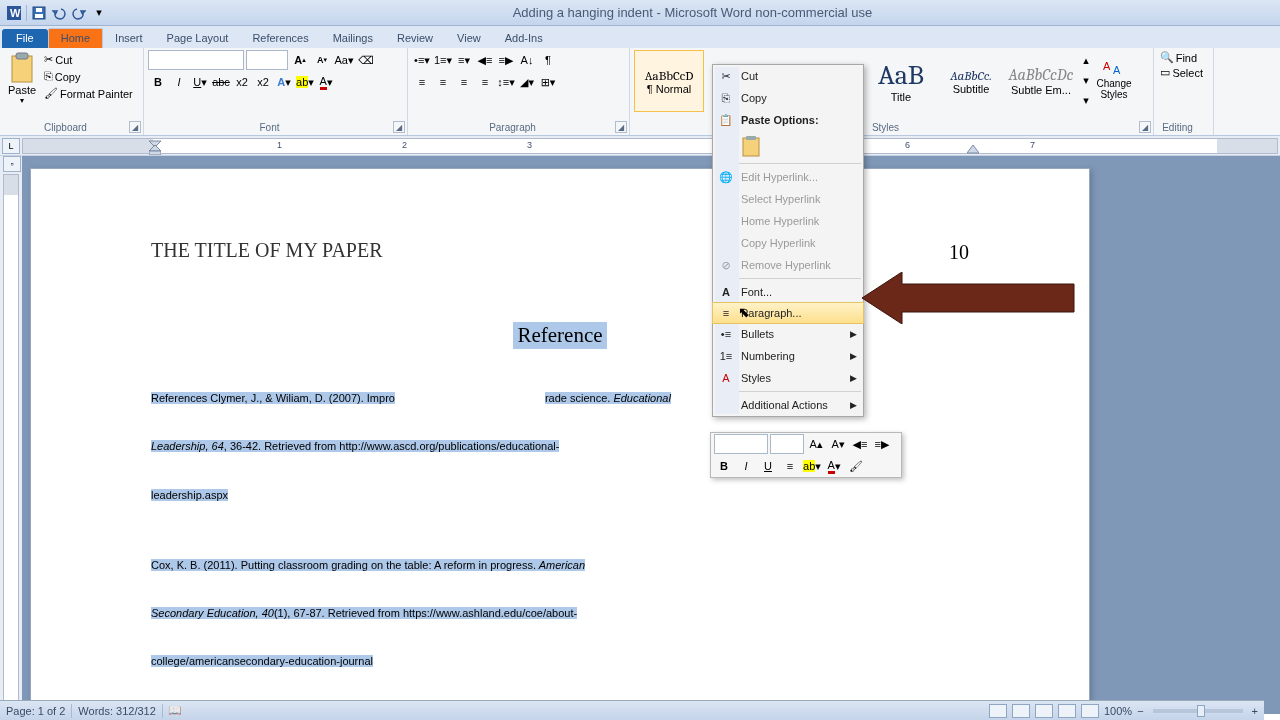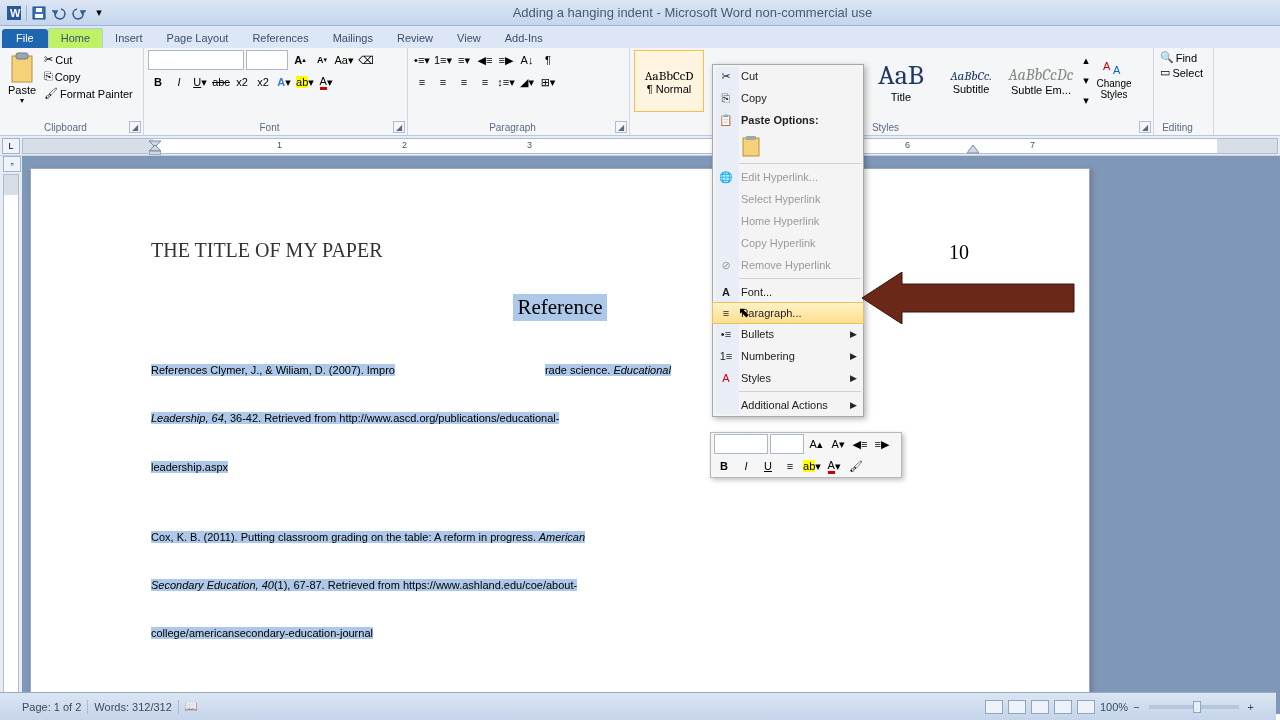--- a/index.html
+++ b/index.html
@@ -4,21 +4,21 @@
 <style>
 *{margin:0;padding:0;box-sizing:border-box;font-family:"Segoe UI",Tahoma,sans-serif;font-size:11px;user-select:none}
 body{background:#fff;width:1280px;height:720px;overflow:hidden;position:relative}
 .titlebar{height:26px;background:linear-gradient(#dce6f4,#c3d5ed);display:flex;align-items:center;padding:0 4px;border-bottom:1px solid #a0b4d0}
 .qa-btn{width:18px;height:18px;margin:0 1px;display:flex;align-items:center;justify-content:center;border:1px solid transparent;border-radius:2px}
 .qa-sep{width:1px;height:16px;background:#9eb6d8;margin:0 2px}
 .title-text{flex:1;text-align:center;color:#4a5a75;font-size:13px}
 .ribbon-tabs{height:22px;background:#dce6f4;display:flex;align-items:flex-end;padding-left:2px}
 .rtab{padding:3px 12px 4px;color:#3b4e6b;cursor:pointer}
 .rtab.file{background:#1e66b0;color:#fff;border-radius:3px 3px 0 0;padding:3px 14px 4px}
-.rtab.active{background:#bef264;border:1px solid #b8c8de;border-bottom:none;border-radius:2px 2px 0 0}
+.rtab.active{background:#f97316;border:1px solid #b8c8de;border-bottom:none;border-radius:2px 2px 0 0}
 .ribbon{height:88px;background:#f5f6f7;border-bottom:1px solid #b8c8de;display:flex}
 .rgroup{border-right:1px solid #d0d8e4;padding:2px 4px;display:flex;flex-direction:column;position:relative}
 .rgroup-label{position:absolute;bottom:2px;left:0;right:12px;text-align:center;color:#5a6b85;font-size:10px}
 .dlaunch{position:absolute;bottom:2px;right:2px;width:12px;height:12px;border:1px solid #b0bcd0;font-size:8px;display:flex;align-items:center;justify-content:center;color:#5a6b85}
 .paste-big{width:36px;height:66px;display:flex;flex-direction:column;align-items:center;padding-top:2px}
 .clip-small{display:flex;flex-direction:column;gap:2px;padding:2px}
 .sm-btn{display:flex;align-items:center;gap:2px;padding:1px 2px}
 .font-top{display:flex;gap:2px;margin-bottom:2px}
 .combo{height:20px;border:1px solid #abb8cc;background:#fff;display:flex;align-items:center;padding:0 3px}
 .btn-row{display:flex;gap:1px}
@@ -33,40 +33,40 @@
 .hruler .gray{position:absolute;top:0;bottom:0;background:#d8dee8}
 .tick-num{position:absolute;top:1px;font-size:9px;color:#405070}
 .doc-area{display:flex;height:558px;background:#7f98b8}
 .vruler-col{width:22px;background:#e8edf5;display:flex;flex-direction:column;align-items:center}
 .vruler{width:16px;flex:1;background:#fff;border:1px solid #b0bcce;margin-top:2px;position:relative}
 .vruler .gray{position:absolute;left:0;right:0;background:#d8dee8}
 .page-scroll{flex:1;overflow:hidden;padding:12px 0 0 8px}
 .page{width:1060px;min-height:1200px;background:#fff;border:1px solid #9aa8be;padding:70px 120px 40px;position:relative;box-shadow:2px 2px 6px rgba(0,0,0,.2)}
 .hdr-title{font-family:"Times New Roman",serif;font-size:20px;color:#333}
 .pgnum{position:absolute;right:120px;top:72px;font-family:"Times New Roman",serif;font-size:20px}
-.refs-head{text-align:center;font-family:"Times New Roman",serif;font-size:21px;margin-top:32px;background:#adc8e8;display:inline-block;padding:1px 4px}
+.refs-head{text-align:center;font-family:"Times New Roman",serif;font-size:21px;margin-top:60px;background:#adc8e8;display:inline-block;padding:1px 4px}
 .refs-head-wrap{text-align:center}
 .para{font-family:"Times New Roman",serif;font-size:21px;line-height:2.3;margin-top:22px}
 .sel{background:#adc8e8}
 .ul{text-decoration-color:#c00;text-decoration-style:wavy}
 .it{font-style:italic}
 .ctx-menu{position:absolute;left:712px;top:64px;width:152px;background:#f4f4f4;border:1px solid #a8a8a8;box-shadow:2px 2px 6px rgba(0,0,0,.3);z-index:50}
 .ctx-item{height:22px;display:flex;align-items:center;padding-left:28px;position:relative;color:#222}
 .ctx-item.dis{color:#9a9a9a}
 .ctx-item.hdr{font-weight:bold;color:#222}
 .ctx-item.hov{background:linear-gradient(#fff2c8,#fde08d);border:1px solid #e5c365;margin:-1px}
 .ctx-icon{position:absolute;left:4px;width:18px;height:18px;display:flex;align-items:center;justify-content:center}
 .ctx-arrow{position:absolute;right:6px;font-size:9px}
 .ctx-sep{height:1px;background:#d0d0d0;margin:2px 2px 2px 26px}
 .ctx-iconstrip{position:absolute;left:2px;top:2px;bottom:2px;width:24px;background:#e9eef6}
 .paste-opt{height:30px;display:flex;align-items:center;padding-left:28px}
 .mini-tb{position:absolute;left:710px;top:432px;width:192px;background:#f6f6f6;border:1px solid #b8b8b8;box-shadow:2px 2px 5px rgba(0,0,0,.25);z-index:40}
 .mini-row{display:flex;align-items:center;height:22px;padding:0 3px;gap:2px}
 .arrow-callout{position:absolute;left:862px;top:272px;width:214px;height:52px;z-index:60}
-.statusbar{position:absolute;bottom:0;left:0;right:4px;height:28px;background:linear-gradient(#dbe5f3,#c5d4ea);border-top:1px solid #9ab;display:flex;align-items:center;padding:0 22px;font-size:10px;color:#3a4b66}
+.statusbar{position:absolute;bottom:0;left:0;right:16px;height:20px;background:linear-gradient(#dbe5f3,#c5d4ea);border-top:1px solid #9ab;display:flex;align-items:center;padding:0 6px;font-size:10px;color:#3a4b66}
 .sb-sep{width:1px;height:14px;background:#a8bad4;margin:0 6px}
 .sb-right{margin-left:auto;display:flex;align-items:center;gap:5px}
 .view-btn{width:18px;height:14px;border:1px solid #8fa5c4;background:#eef3fa}
 .zoom-track{width:90px;height:4px;background:#b8c6dc;position:relative;margin:0 4px}
 .zoom-thumb{position:absolute;left:44px;top:-4px;width:8px;height:12px;background:#e8eef8;border:1px solid #8fa5c4}
 .cursor{position:absolute;left:738px;top:304px;z-index:100;font-size:14px;pointer-events:none}
 svg{display:block}
 </style>
 </head>
 <body>

